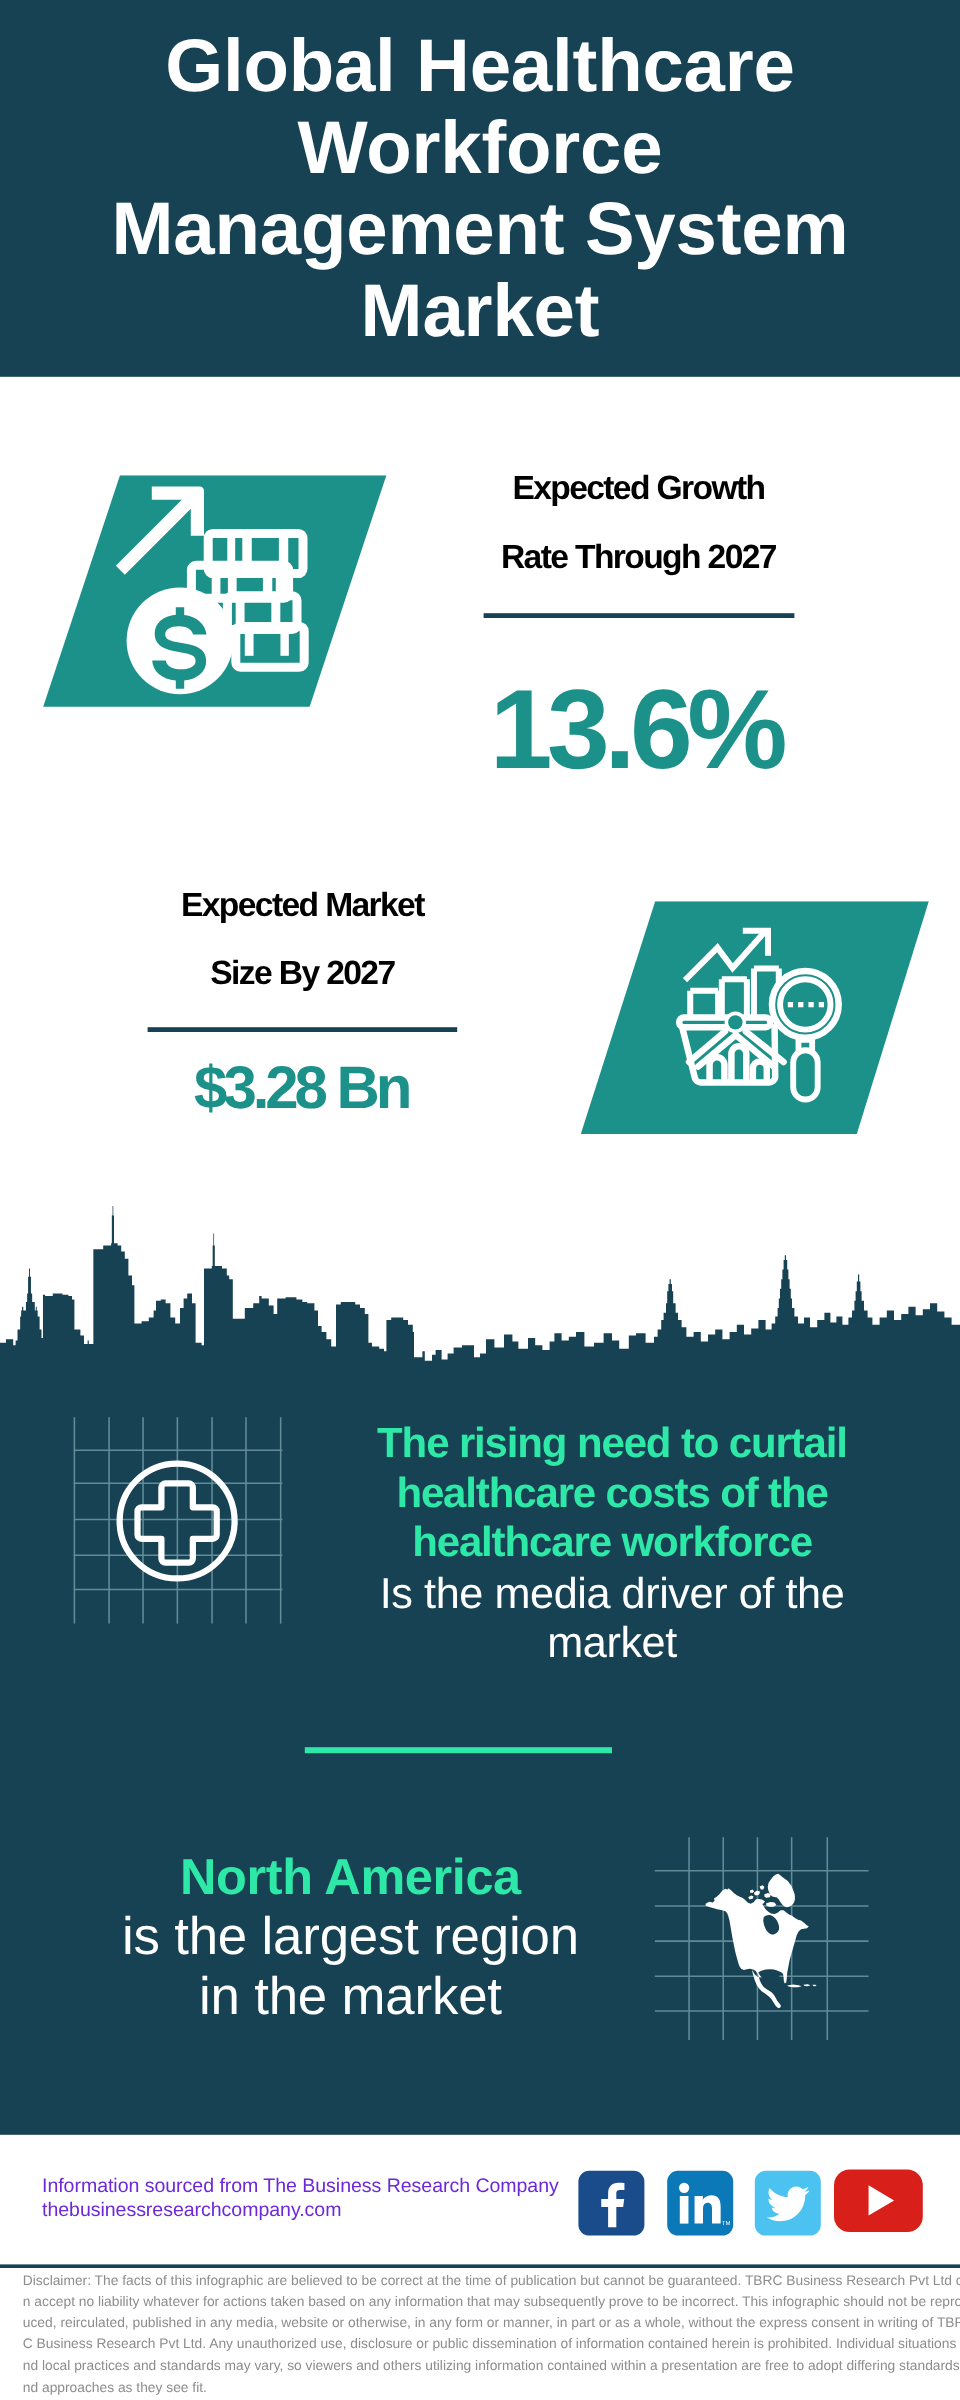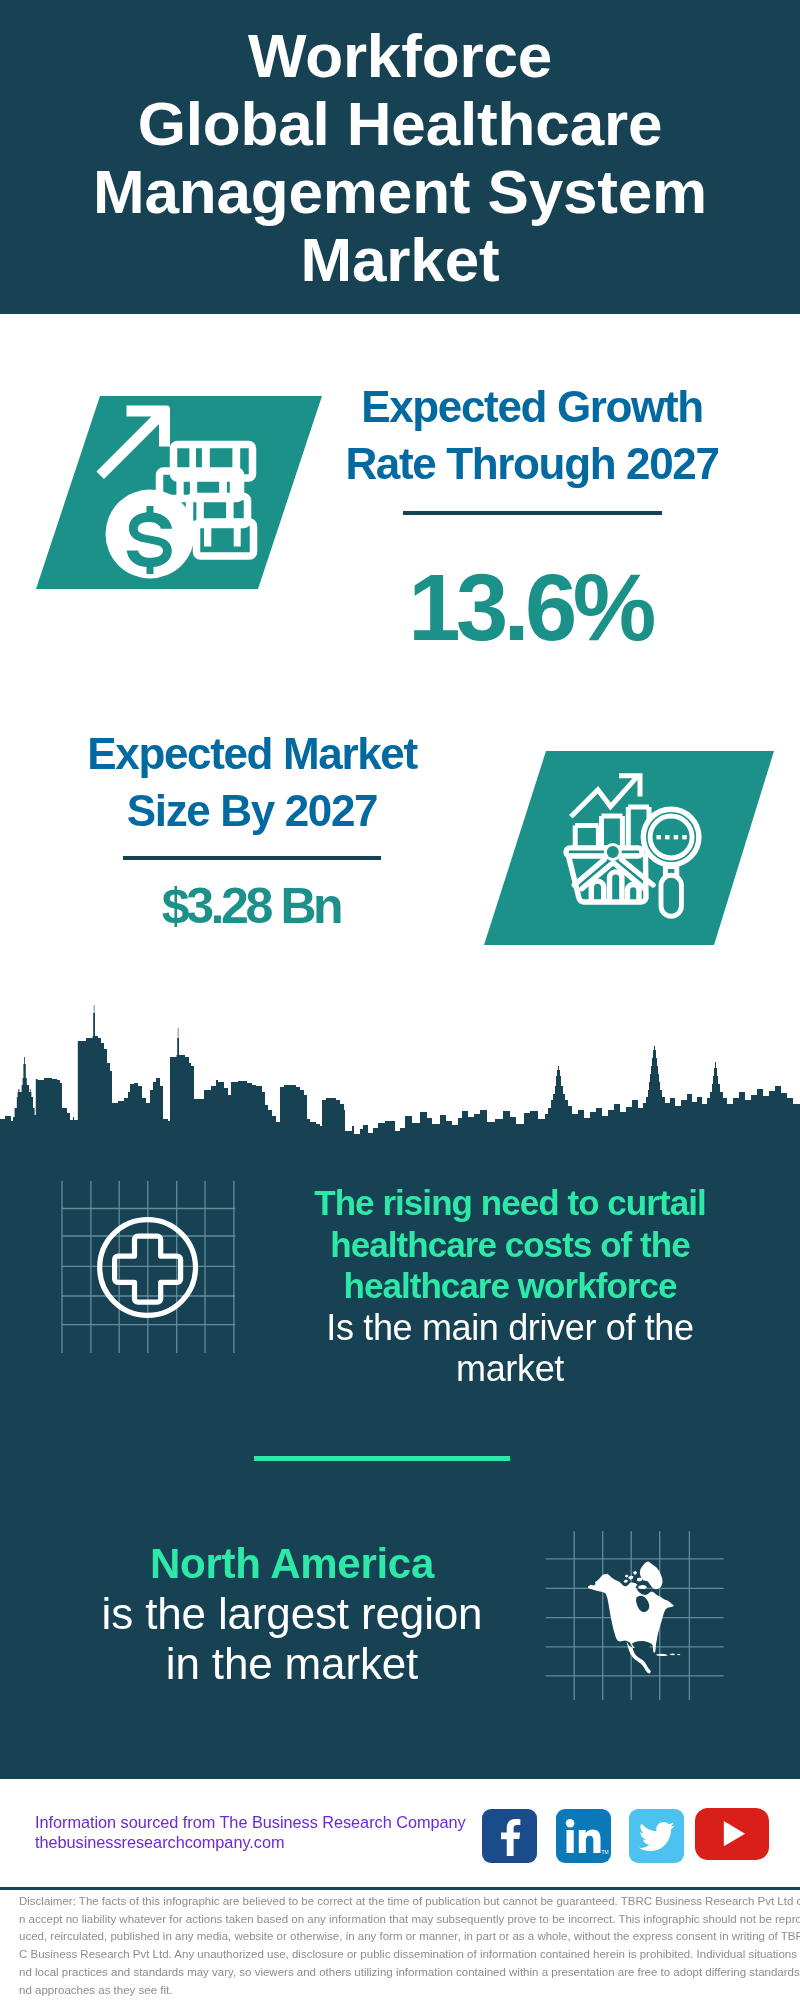--- a/index.html
+++ b/index.html
@@ -6,21 +6,21 @@
   html,body { width:800px; height:2000px; }
   body { font-family:"Liberation Sans", sans-serif; background:#ffffff; overflow:hidden; }
   .page { position:relative; width:800px; height:2000px; background:#fff; overflow:hidden; }
   svg { display:block; }
 
   .header { position:absolute; left:0; top:0; width:800px; height:314px; background:#174253; }
   .header .title { position:absolute; left:0; top:22px; width:800px; color:#fff;
                    font-size:62px; font-weight:bold; line-height:68px; text-align:center;
                    letter-spacing:-0.15px; }
 
-  .stat-label { color:#0369a1; font-weight:bold; font-size:44px; line-height:56.5px;
+  .stat-label { color:#000000; font-weight:bold; font-size:28px; line-height:56.5px;
                 text-align:center; letter-spacing:-1.35px; }
   .stat-value { color:#1b918a; font-weight:bold; line-height:1; text-align:center; }
   .rule { height:4px; background:#174253; margin:0 auto; }
 
   #b1text { position:absolute; left:342px; top:379px; width:380px; }
   #b1icon { position:absolute; left:20px; top:396px; }
   #b2text { position:absolute; left:62px; top:726px; width:380px; }
   #b2icon { position:absolute; left:484px; top:751px; }
 
   .skyband { position:absolute; left:0; top:1000px; width:800px; height:160px; }
@@ -48,22 +48,22 @@
                 font-size:11.5px; line-height:17.7px; text-align:left; word-break:break-all;
                 letter-spacing:0px; }
 </style>
 </head>
 <body>
 
 <div class="page">
 
   <div class="header">
     <div class="title">
+      <div>Global Healthcare</div>
       <div>Workforce</div>
-      <div>Global Healthcare</div>
       <div>Management System</div>
       <div>Market</div>
     </div>
   </div>
 
   <div id="b1icon">
       <svg width="340" height="200" viewBox="0 0 340 200">
   <polygon points="80,0 302,0 238,193 16,193" fill="#1b918a"></polygon>
   <path fill="#fff" d="M106.5,9.5 L146.5,9.5 A3.5,3.5 0 0 1 150,13 L150,50.5 L139,50.5 L139,28 L84,83 L76.5,75.5 L131.5,20.5 L106.5,20.5 Z"></path>
   <g>
@@ -172,21 +172,21 @@
   <path fill="none" stroke="#fff" stroke-width="5.2" stroke-linejoin="round" d="M97.9,66.2 h19.4 a3.4,3.4 0 0 1 3.4,3.4 v16.5 h16.5 a3.4,3.4 0 0 1 3.4,3.4 v19.4 a3.4,3.4 0 0 1 -3.4,3.4 h-16.5 v16.5 a3.4,3.4 0 0 1 -3.4,3.4 h-19.4 a3.4,3.4 0 0 1 -3.4,-3.4 v-16.5 h-16.5 a3.4,3.4 0 0 1 -3.4,-3.4 v-19.4 a3.4,3.4 0 0 1 3.4,-3.4 h16.5 v-16.5 a3.4,3.4 0 0 1 3.4,-3.4 z"></path>
 </svg>
     </div>
   <div id="i1text">
     <div class="insight-hl">
       <div>The rising need to curtail</div>
       <div>healthcare costs of the</div>
       <div>healthcare workforce</div>
     </div>
     <div class="insight-body">
-      <div>Is the main driver of the</div>
+      <div>Is the media driver of the</div>
       <div>market</div>
     </div>
   </div>
 
   <div class="mid-rule"></div>
 
   <div id="i2icon">
       <svg width="180" height="190" viewBox="0 0 180 190">
   <g stroke="#6e99a5" stroke-width="1.3" opacity="0.85">
           <line x1="29.2" y1="19" x2="29.2" y2="188"></line>

